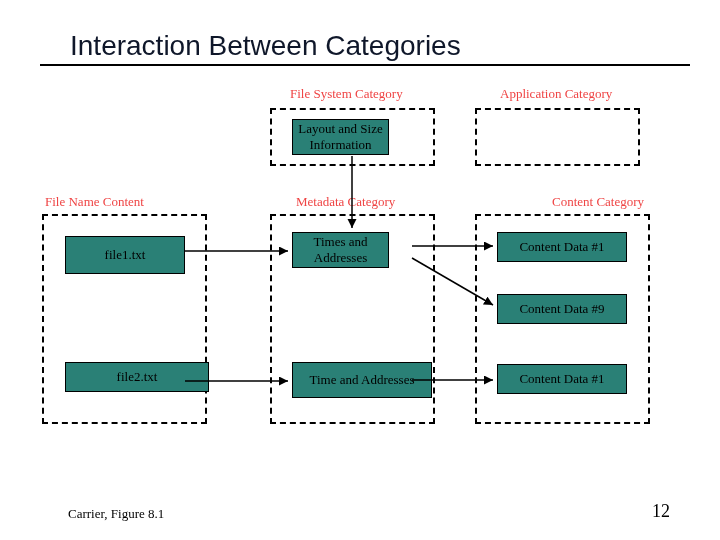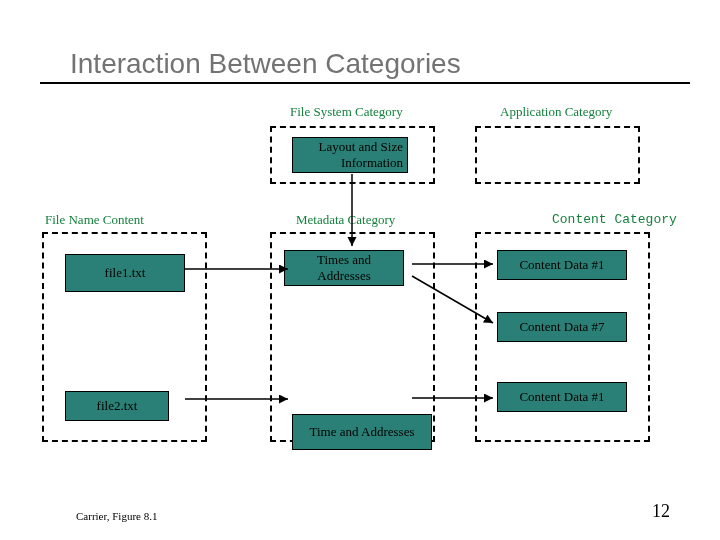--- a/index.html
+++ b/index.html
@@ -8,24 +8,23 @@
     height: 540px;
     font-family: Georgia, 'Times New Roman', serif;
     background: #fff;
     position: relative;
     padding: 30px 50px 20px 60px;
   }
   .title {
     font-family: Arial, Helvetica, sans-serif;
     font-size: 28px;
     font-weight: 400;
-    color: #737373;
+    color: #0f172a;
     margin-bottom: 2px;
     margin-left: 10px;
-    margin-top: 18px;
   }
   .underline {
     border-bottom: 2px solid #000;
     margin-bottom: 20px;
     margin-left: -20px;
     margin-right: -20px;
   }
   .stage {
     position: relative;
     width: 100%;
@@ -44,28 +43,28 @@
     font-size: 13px;
     display: flex;
     align-items: center;
     justify-content: center;
     padding: 2px 4px;
     line-height: 1.2;
   }
   .label {
     position: absolute;
     font-size: 13px;
-    color: #15803d;
+    color: #ef4444;
     white-space: nowrap;
   }
   .footer-left {
     position: absolute;
     bottom: 18px;
-    left: 76px;
-    font-size: 11px;
+    left: 68px;
+    font-size: 13px;
     margin-top: 47px;
   }
   .footer-right {
     position: absolute;
     bottom: 18px;
     right: 50px;
     font-size: 18px;
   }
   svg.arrows {
     position: absolute;
@@ -79,39 +78,39 @@
 
 <div class="title">Interaction Between Categories</div>
 <div class="underline"></div>
 
 <div class="stage">
 
   <div class="label" style="left:230px; top:0px;">File System Category</div>
   <div class="label" style="left:440px; top:0px;text-align:right;">Application Category</div>
 
   <div class="dashed-group" style="left:210px; top:22px; width:165px; height:58px;"></div>
-  <div class="teal-box" style="left:232px; top:33px; width:116px; height:36px;text-align:right;">Layout and Size Information</div>
+  <div class="teal-box" style="left:232px; top:33px; width:97px; height:36px;">Layout and Size Information</div>
 
   <div class="dashed-group" style="left:415px; top:22px; width:165px; height:58px;"></div>
 
   <div class="label" style="left:-15px; top:108px;">File Name Content</div>
   <div class="label" style="left:236px; top:108px;">Metadata   Category</div>
-  <div class="label" style="left:492px; top:108px;font-family:Liberation Mono, monospace;">Content Category</div>
+  <div class="label" style="left:492px; top:108px;">Content Category</div>
 
   <div class="dashed-group" style="left:-18px; top:128px; width:165px; height:210px;"></div>
   <div class="teal-box" style="left:5px; top:150px; width:120px; height:38px;">file1.txt</div>
-  <div class="teal-box" style="left:5px; top:287px; width:104px; height:30px;">file2.txt</div>
+  <div class="teal-box" style="left:5px; top:276px; width:144px; height:30px;">file2.txt</div>
 
   <div class="dashed-group" style="left:210px; top:128px; width:165px; height:210px;"></div>
-  <div class="teal-box" style="left:224px; top:146px; width:120px; height:36px;text-align:center;">Times and Addresses</div>
-  <div class="teal-box" style="left:232px; top:276px; width:140px; height:36px;margin-top:34px;">Time and Addresses</div>
+  <div class="teal-box" style="left:232px; top:146px; width:97px; height:36px;text-align:center;">Times and Addresses</div>
+  <div class="teal-box" style="left:232px; top:276px; width:140px; height:36px;">Time and Addresses</div>
 
   <div class="dashed-group" style="left:415px; top:128px; width:175px; height:210px;"></div>
   <div class="teal-box" style="left:437px; top:146px; width:130px; height:30px;">Content Data #1</div>
-  <div class="teal-box" style="left:437px; top:208px; width:130px; height:30px;">Content Data #7</div>
+  <div class="teal-box" style="left:437px; top:208px; width:130px; height:30px;">Content Data #9</div>
   <div class="teal-box" style="left:437px; top:278px; width:130px; height:30px;">Content Data #1</div>
 
   <svg class="arrows">
     <defs>
       <marker id="ah" markerWidth="8" markerHeight="8" refX="6" refY="3" orient="auto">
         <path d="M0,0 L6,3 L0,6 Z" fill="#000"></path>
       </marker>
     </defs>
 
     <line x1="292" y1="70" x2="292" y2="142" stroke="#000" stroke-width="1.5" marker-end="url(#ah)"></line>

